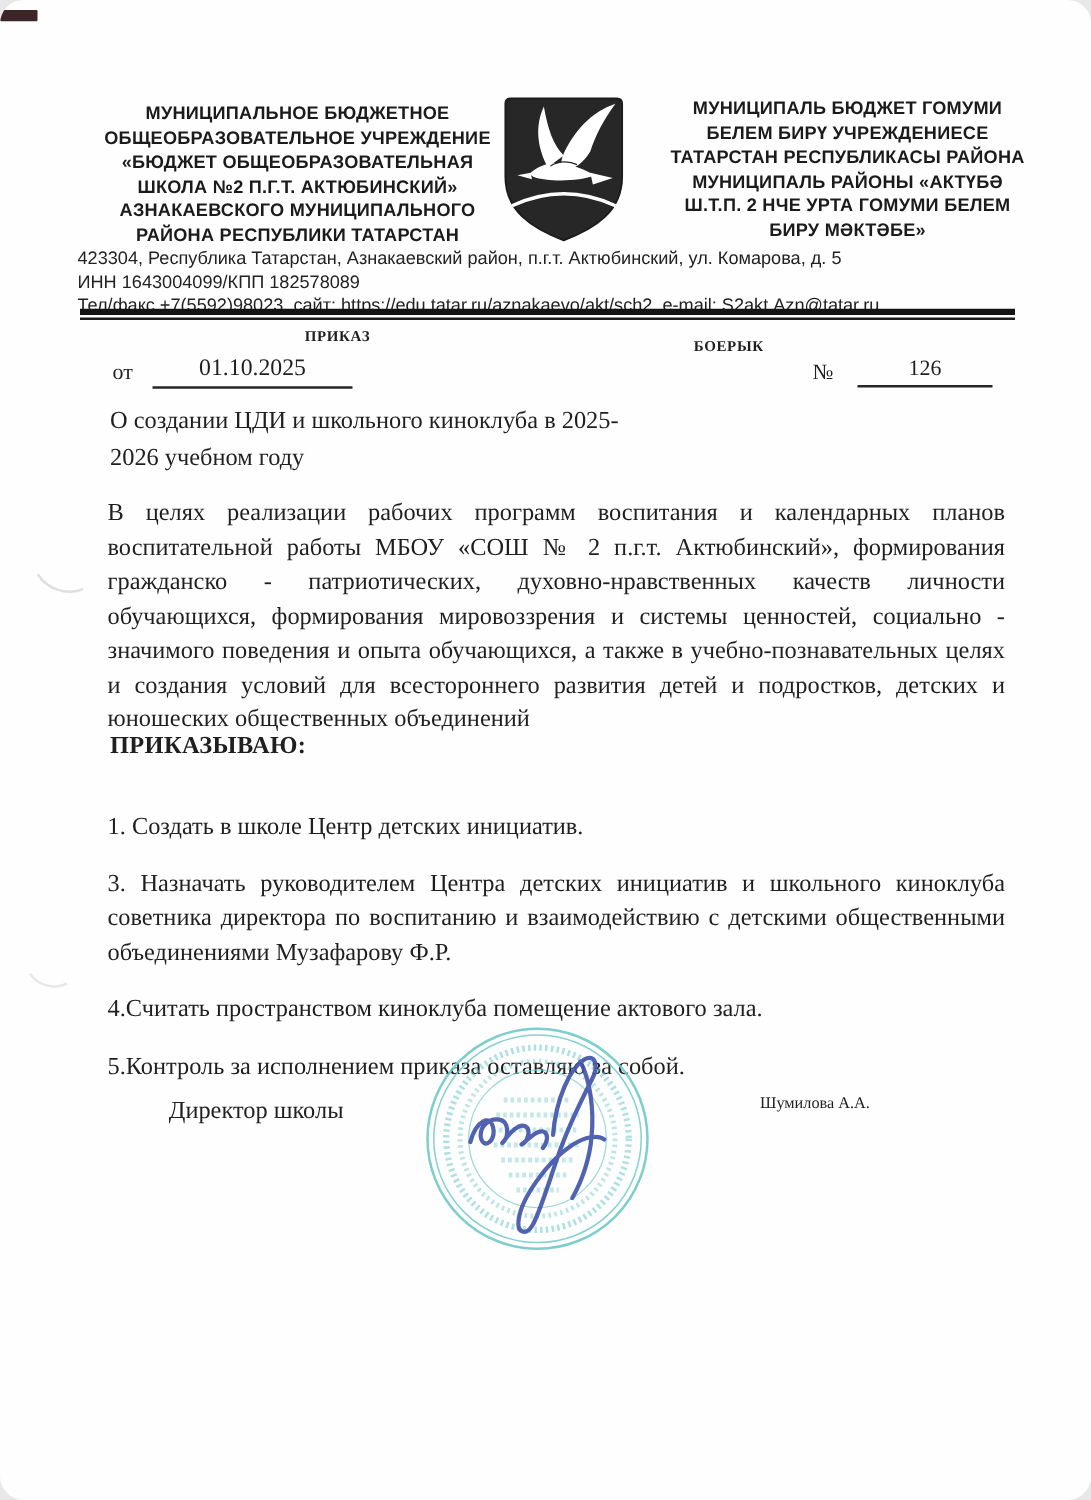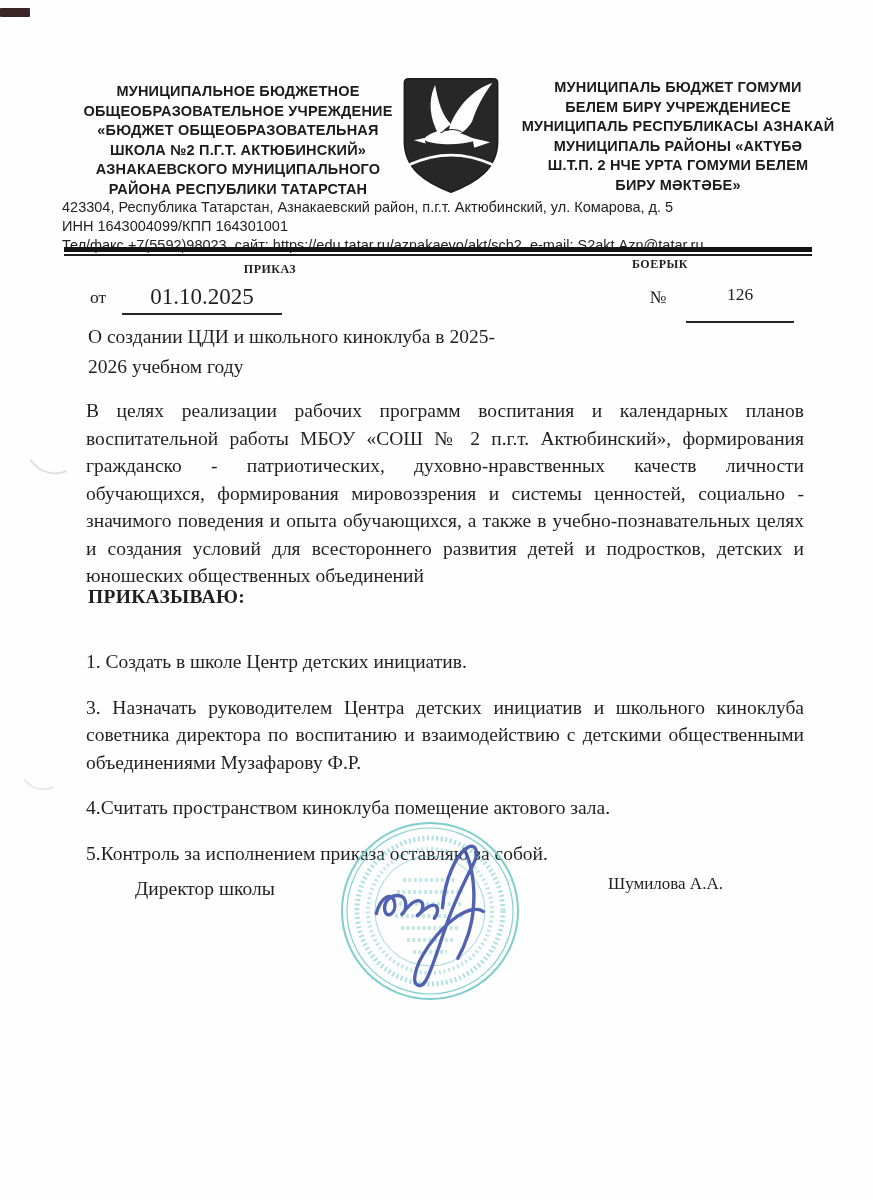--- a/index.html
+++ b/index.html
@@ -4,20 +4,21 @@
 <style>
   html,body{margin:0;padding:0;background:#e8e8e8;}
   .page{
     position:relative;
     width:873px;height:1200px;
     margin:0 auto;
     background:#fefefe;
     overflow:hidden;
     font-family:"Liberation Serif",serif;
     color:#1f1f1f;
+    border-radius:19px;
   }
   
   .org-block{
     position:absolute;
     text-align:center;
     font-family:"Liberation Sans",sans-serif;
     font-weight:bold;
     font-size:14.5px;
     line-height:19.5px;
     color:#1b1b1b;
@@ -33,30 +34,30 @@
     font-size:14.5px;line-height:19px;color:#222;
   }
   .rule{position:absolute;left:64px;top:247px;width:748px;}
   .rule .thick{height:5px;background:#141414;}
   .rule .thin{height:2px;background:#1d1d1d;margin-top:2px;}
   
   .order-title{
     position:absolute;font-size:12px;font-weight:bold;letter-spacing:.5px;
   }
   .title-ru{left:160px;top:262px;width:220px;text-align:center;}
-  .title-tt{left:555px;top:257px;width:210px;text-align:center;}
+  .title-tt{left:555px;top:270px;width:210px;text-align:left;}
   .date-label{position:absolute;left:90px;top:287px;font-size:17.5px;}
   .date-value{
     position:absolute;left:122px;top:284px;width:160px;text-align:center;
-    font-size:23px;border-bottom:2px solid #262626;padding-bottom:3px;
+    font-size:19px;border-bottom:2px solid #262626;padding-bottom:3px;
   }
   .num-label{position:absolute;left:650px;top:287px;font-size:17.5px;}
   .num-value{
     position:absolute;left:686px;top:284px;width:108px;text-align:center;
-    font-size:17.5px;border-bottom:2px solid #262626;padding-bottom:16px;
+    font-size:17.5px;border-bottom:2px solid #262626;padding-bottom:3px;
   }
   
   .subject{
     position:absolute;left:88px;top:322px;width:500px;
     font-size:19.5px;line-height:30px;
   }
   .preamble{
     position:absolute;left:86px;top:397px;width:718px;
     font-size:19.5px;line-height:27.5px;
     text-align:justify;
@@ -65,21 +66,21 @@
     position:absolute;left:88px;top:586px;
     font-size:19.5px;font-weight:bold;letter-spacing:.3px;
   }
   .items{
     position:absolute;left:86px;top:630px;width:718px;
     font-size:19.5px;line-height:27.5px;
   }
   .items .item{text-align:justify;margin-top:18px;}
   
   .sig-role{position:absolute;left:135px;top:878px;font-size:19.5px;}
-  .sig-name{position:absolute;left:608px;top:874px;font-size:17px;}
+  .sig-name{position:absolute;left:608px;top:874px;font-size:13px;}
   .stamp{position:absolute;left:337px;top:818px;width:186px;height:186px;}
   .autograph{position:absolute;left:358px;top:826px;width:170px;height:196px;transform:rotate(-2deg);}
   
   .corner-mark{
     position:absolute;left:0;top:8px;width:30px;height:9px;
     background:#3c2526;border-radius:1px;
   }
   .edge-arc{
     position:absolute;border:2px solid transparent;border-radius:50%;
   }
@@ -117,29 +118,29 @@
         <path d="M25,59 L15,61 L26,64 Z"></path>
         <path d="M70,59 L87,63 L72,68 Z"></path>
       </g>
       <path d="M40,54 C46,50 54,50 60,53" fill="none" stroke="#272727" stroke-width="1"></path>
     </svg>
   </div>
 
   <div class="org-block org-right">
     <div>МУНИЦИПАЛЬ БЮДЖЕТ ГОМУМИ</div>
     <div>БЕЛЕМ БИРҮ УЧРЕЖДЕНИЕСЕ</div>
-    <div>МУНИЦИПАЛЬ РЕСПУБЛИКАСЫ АЗНАКАЙ</div>
+    <div>ТАТАРСТАН РЕСПУБЛИКАСЫ РАЙОНА</div>
     <div>МУНИЦИПАЛЬ РАЙОНЫ «АКТҮБӘ</div>
     <div>Ш.Т.П. 2 НЧЕ УРТА ГОМУМИ БЕЛЕМ</div>
     <div>БИРУ МӘКТӘБЕ»</div>
   </div>
 
   <div class="contact">
     <div>423304, Республика Татарстан, Азнакаевский район, п.г.т. Актюбинский, ул. Комарова, д. 5</div>
-    <div>ИНН 1643004099/КПП 164301001</div>
+    <div>ИНН 1643004099/КПП 182578089</div>
     <div>Тел/факс +7(5592)98023, сайт: https://edu.tatar.ru/aznakaevo/akt/sch2, e-mail: S2akt.Azn@tatar.ru</div>
   </div>
 
   <div class="rule">
     <div class="thick"></div>
     <div class="thin"></div>
   </div>
 
   <div class="order-title title-ru">ПРИКАЗ</div>
   <div class="order-title title-tt">БОЕРЫК</div>

